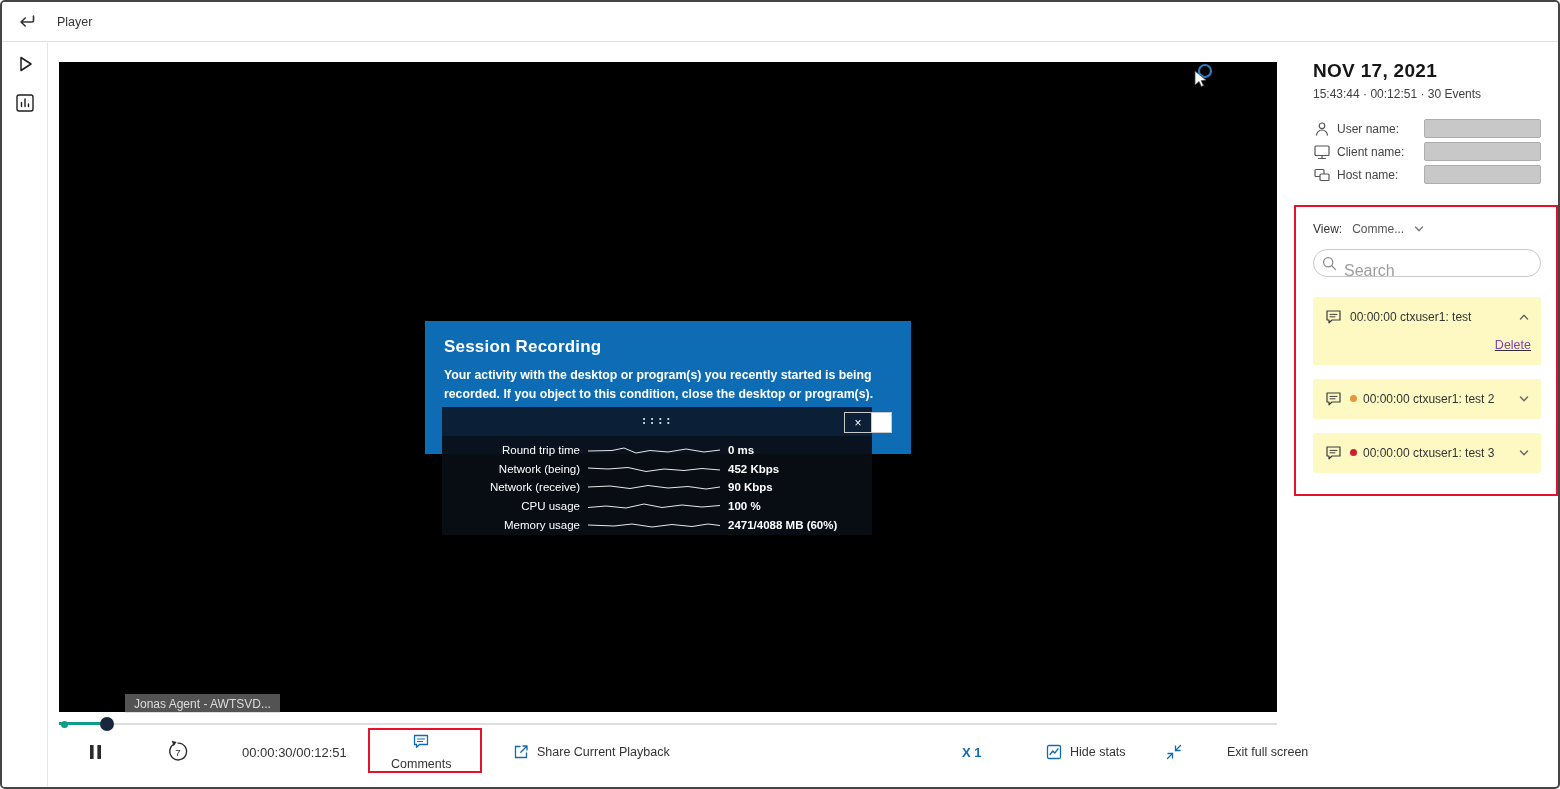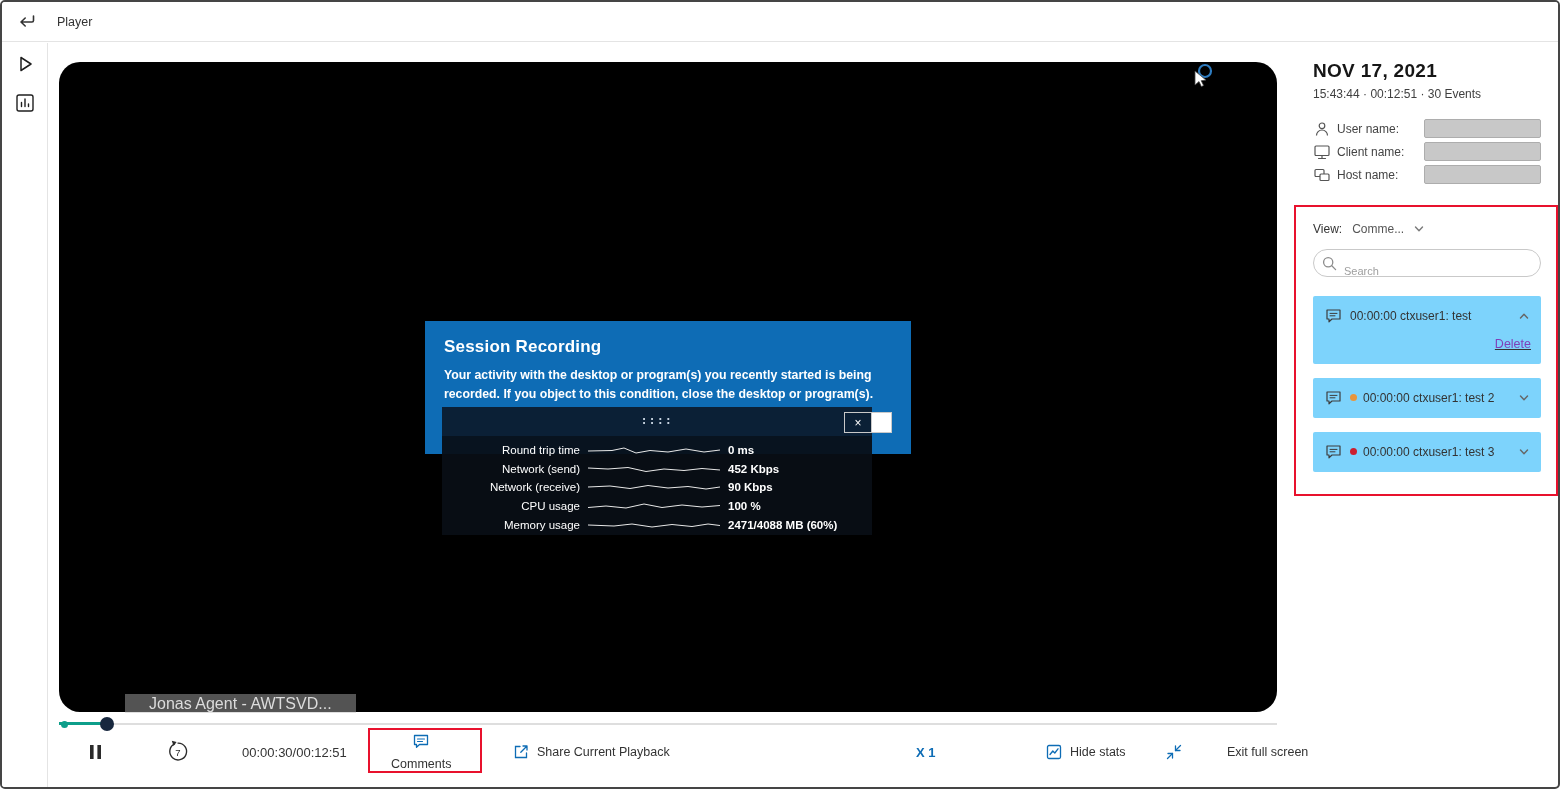--- a/index.html
+++ b/index.html
@@ -10,82 +10,82 @@
   .window { position:relative; width:1560px; height:789px; border:2px solid #454545; border-radius:5px; background:#fff; overflow:hidden; }
 
   
   .top-bar { position:absolute; left:0; top:0; right:0; height:40px; border-bottom:1px solid #e4e4e4; display:flex; align-items:center; padding-left:15px; gap:20px; background:#fff; z-index:5; }
   .top-bar .title { font-size:12.5px; color:#333; }
 
   
   .left-rail { position:absolute; left:0; top:41px; bottom:0; width:46px; border-right:1px solid #e4e4e4; display:flex; flex-direction:column; align-items:center; padding-top:10px; gap:17px; background:#fff; z-index:4; }
 
   
-  .video-area { position:absolute; left:57px; top:60px; width:1218px; height:650px; background:#000;border-radius:21px; }
+  .video-area { position:absolute; left:57px; top:60px; width:1218px; height:650px; background:#000; }
 
   .sr-dialog { position:absolute; left:366px; top:259px; width:486px; height:133px; background:#0e6cb5; color:#fff; padding:16px 20px 0 19px; z-index:1; }
   .dlg-title { font-size:17px; font-weight:700; letter-spacing:.2px; margin-bottom:9px; }
   .dlg-body { font-size:12.3px; line-height:1.55; font-weight:600; }
 
   .stats-overlay { position:absolute; left:383px; top:345px; width:430px; height:128px; background:rgba(9,14,21,0.94); z-index:2; }
   .stats-strip { position:relative; height:29px; background:#0b2036; }
   .drag-dots { position:absolute; left:50%; top:50%; transform:translate(-50%,-58%); color:#c7d3df; font-size:11px; font-weight:700; letter-spacing:1.5px; font-family:"DejaVu Sans Mono", monospace; cursor:move; }
   .close-group { position:absolute; top:5px; right:-20px; height:21px; display:flex; }
   .close-btn { width:28px; height:21px; border:1px solid #c9c9c9; color:#fff; font-size:12px; display:flex; align-items:center; justify-content:center; }
   .close-stub { width:20px; height:21px; background:#fff; border:1px solid #c9c9c9; border-left:none; }
   .stats-rows { padding:5px 10px 16px 10px; }
   .stat-row { display:flex; align-items:center; height:18.6px; color:#fff; }
   .stat-label { flex:0 0 128px; text-align:right; font-size:11.5px; }
   .stat-spark { flex:0 0 132px; margin:0 8px; height:12px; }
   .stat-value { font-size:11.5px; font-weight:700; white-space:nowrap; }
 
-  .win-label { position:absolute; left:66px; top:632px; height:19px; background:rgba(185,185,185,0.45); color:#dcdcdc; font-size:16px; display:flex; align-items:center; padding:0 24px; white-space:nowrap; }
+  .win-label { position:absolute; left:66px; top:632px; height:19px; background:rgba(185,185,185,0.45); color:#dcdcdc; font-size:12px; display:flex; align-items:center; padding:0 9px; white-space:nowrap; }
   .rec-cursor { position:absolute; left:1128px; top:0; width:30px; height:30px; }
 
   
   .progress { position:absolute; left:57px; top:714px; width:1218px; height:16px; cursor:pointer; }
   .progress .track { position:absolute; left:0; right:0; top:7px; height:2px; background:#dedede; }
   .progress .fill { position:absolute; left:0; top:6px; width:47px; height:3px; background:#0d9e8a; }
   .progress .start-dot { position:absolute; left:2px; top:4.5px; width:7px; height:7px; border-radius:50%; background:#0d9e8a; }
   .progress .handle { position:absolute; left:41px; top:1px; width:14px; height:14px; border-radius:50%; background:#17273e; }
 
   
   .controls-bar { position:absolute; left:57px; top:729px; width:1218px; height:42px; }
   .ctrl { position:absolute; top:50%; transform:translateY(-50%); display:flex; align-items:center; gap:7px; font-size:12.5px; color:#333; white-space:nowrap; }
   #ctrl-pause   { left:30px; }
   #ctrl-rewind  { left:106px; }
   #ctrl-time    { left:183px; cursor:default; font-size:13px; }
   #ctrl-comments{ left:332px;flex-direction:column; }
   #ctrl-share   { left:453px; }
-  #ctrl-speed   { left:857px; color:#0d6cb5; font-weight:700; font-size:13px; }
+  #ctrl-speed   { left:903px; color:#0d6cb5; font-weight:700; font-size:13px; }
   #ctrl-hide    { left:986px; }
   #ctrl-exit    { left:1106px;gap:44px; }
 
   
   .callout { position:absolute; border:2px solid #e8112d; z-index:9; pointer-events:none; }
   #callout-comments { left:366px; top:726px; width:114px; height:45px; }
   #callout-panel    { left:1292px; top:203px; width:264px; height:291px; }
 
   
   .details { position:absolute; left:1311px; top:58px; width:228px; z-index:3; }
   .d-date { font-size:19px; font-weight:700; color:#161616; letter-spacing:.3px; }
   .d-meta { margin-top:5px; font-size:12px; color:#3f3f3f; }
   .d-fields { margin-top:16px; }
   .d-field { display:flex; align-items:center; height:23px; }
   .d-field .flabel { margin-left:6px; font-size:12px; color:#444; }
   .d-field .fbox { margin-left:auto; width:117px; height:19px; background:#c8c8c8; border:1px solid #adadad; border-radius:2px; }
   .d-view { margin-top:36px; display:flex; align-items:center; font-size:12px; color:#333; }
   .d-view .vvalue { margin-left:10px; color:#555; cursor:pointer; }
   .d-view .vchev { margin-left:8px; display:flex; cursor:pointer; }
   .d-search { margin-top:13px; position:relative; }
-  .d-search input { width:228px; height:28px; border:1px solid #c9c9c9; border-radius:14px; padding:15px 8px 0 30px; font-size:11px; color:#333; font-family:inherit; outline:none; }
+  .d-search input { width:228px; height:28px; border:1px solid #c9c9c9; border-radius:14px; padding:15px 8px 0 30px; font-size:16px; color:#333; font-family:inherit; outline:none; }
   .d-search input::placeholder { color:#9e9e9e; }
   .d-search .mag { position:absolute; left:8px; top:6px; pointer-events:none; }
   .d-comments { margin-top:17px; }
-  .c-card { background:#7dd3fc; border-radius:2px; margin-bottom:14px; padding:12px 10px 12px 12px; }
+  .c-card { background:#fef9c3; border-radius:2px; margin-bottom:14px; padding:12px 10px 12px 12px; }
   .c-head { display:flex; align-items:center; cursor:pointer; }
   .c-bubble { flex:0 0 auto; display:flex; margin-right:8px; }
   .c-dot { flex:0 0 auto; width:7px; height:7px; border-radius:50%; margin-right:6px; }
   .c-dot.orange { background:#e8953c; }
   .c-dot.red { background:#cc1f2f; }
   .c-text { font-size:12px; color:#333; }
   .c-chev { margin-left:auto; display:flex; }
   .c-actions { margin-top:10px; text-align:right;text-decoration:underline; }
   .c-delete { font-size:12.5px; color:#7f3fb8; }
 </style>
@@ -136,21 +136,21 @@
       </div>
       <div class="stats-rows">
         <div class="stat-row">
           <span class="stat-label">Round trip time</span>
           <svg class="stat-spark" viewBox="0 0 132 12" preserveAspectRatio="none">
               <polyline points="0,7 24,6.5 36,4 48,9 62,6.5 80,8 98,5 116,8 132,6" fill="none" stroke="#e8e8e8" stroke-width="1"></polyline>
             </svg>
           <span class="stat-value">0 ms</span>
         </div>
         <div class="stat-row">
-          <span class="stat-label">Network (send)</span>
+          <span class="stat-label">Network (being)</span>
           <svg class="stat-spark" viewBox="0 0 132 12" preserveAspectRatio="none">
               <polyline points="0,5 20,6 40,4.5 58,8.5 76,6 96,7.5 114,5.5 132,7" fill="none" stroke="#e8e8e8" stroke-width="1"></polyline>
             </svg>
           <span class="stat-value">452 Kbps</span>
         </div>
         <div class="stat-row">
           <span class="stat-label">Network (receive)</span>
           <svg class="stat-spark" viewBox="0 0 132 12" preserveAspectRatio="none">
               <polyline points="0,6 22,5 42,7.5 60,4.5 80,7 100,5.5 118,8 132,6" fill="none" stroke="#e8e8e8" stroke-width="1"></polyline>
             </svg>

